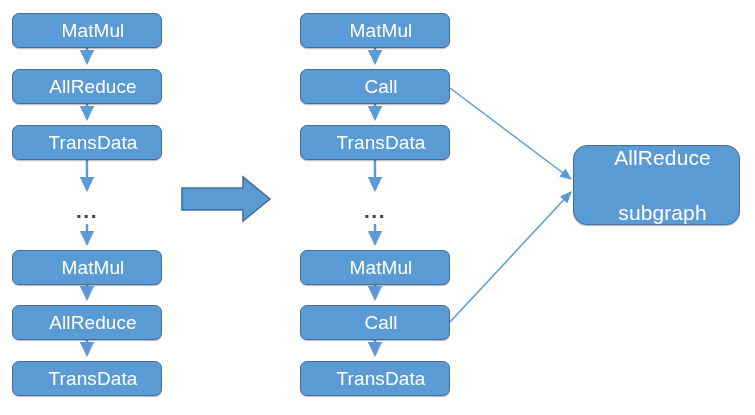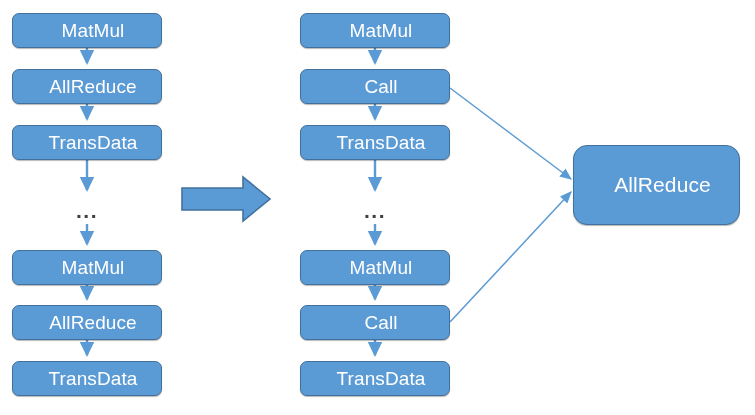--- a/index.html
+++ b/index.html
@@ -120,16 +120,17 @@
 
   <div class="ellipsis" style="left:358px; top:198px; width:34px; height:24px;">...</div>
 
   <div class="node" style="left:300px; top:250px; width:150px; height:35px;">MatMul</div>
   <div class="node" style="left:300px; top:305px; width:150px; height:35px;">Call</div>
   <div class="node" style="left:300px; top:361px; width:150px; height:35px;">TransData</div>
 
   <div class="node big" style="left:573px; top:145px; width:167px; height:80px;">
     <div style="width:100%;">
       <div>AllReduce</div>
+      <div>subgraph</div>
     </div>
   </div>
 
 </div>
 
 </body></html>

